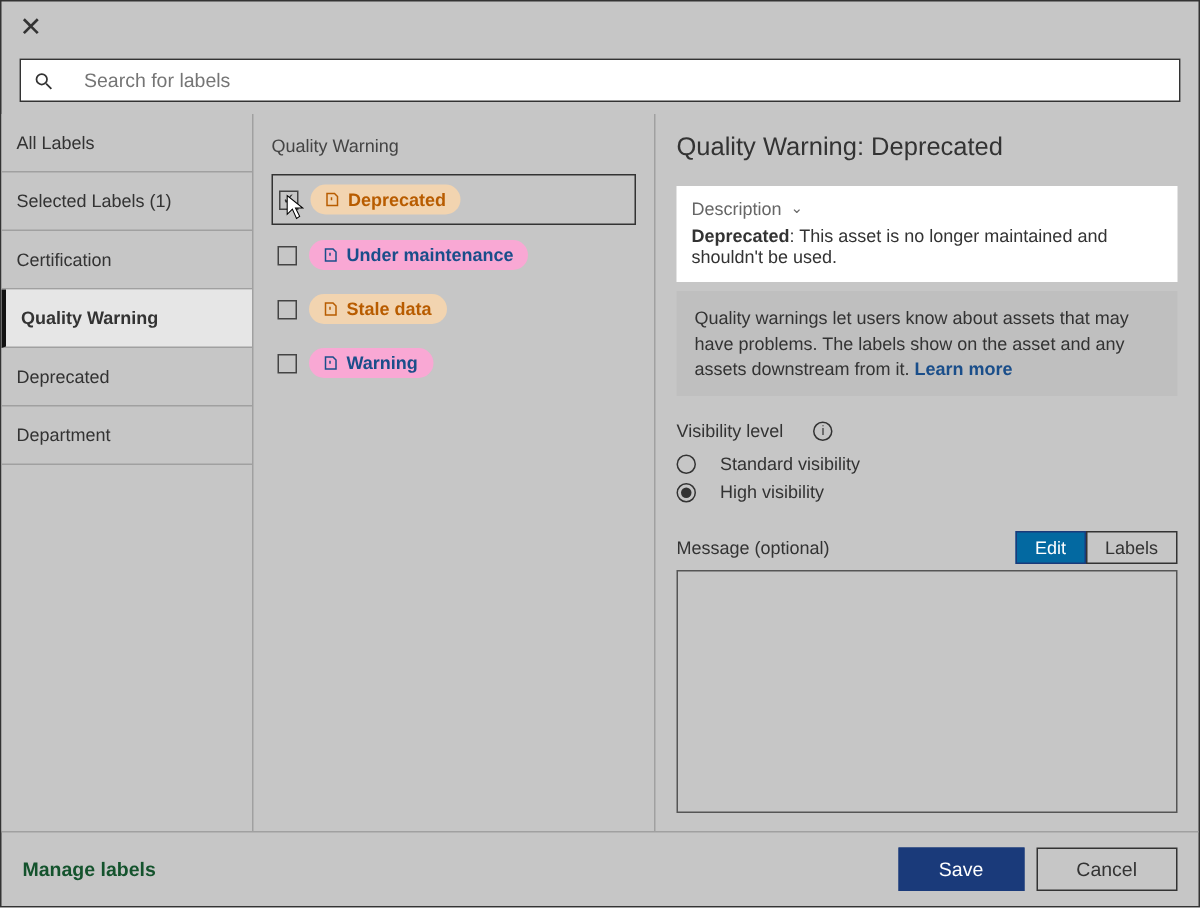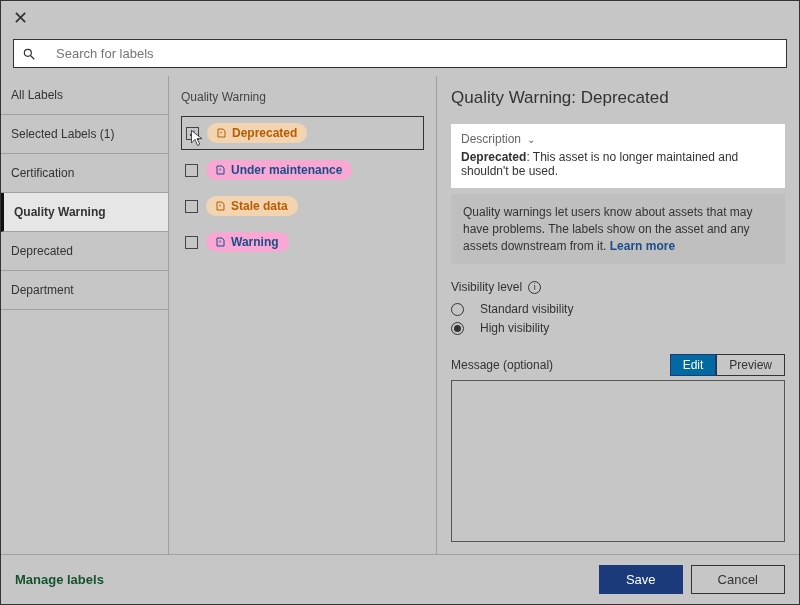--- a/index.html
+++ b/index.html
@@ -155,21 +155,21 @@
   .info-box {
     background:#bfbfbf;
     padding:10px 12px;
     font-size:12px;
     color:#333;
     line-height:1.4;
     margin-bottom:16px;
   }
   .info-box .learn { color:#1a4e8a; font-weight:600; cursor:pointer;}
   .vis-head {
-    display:flex; align-items:center; gap:6px;
+    display:flex; align-items:center; gap:20px;
     font-size:12px; margin-bottom:8px;
   }
   .info-icon {
     width:13px;height:13px;border:1px solid #333;border-radius:50%;
     display:inline-flex;align-items:center;justify-content:center;
     font-size:9px;
   }
   .radio-row { display:flex; align-items:center; gap:16px; font-size:12px; margin-bottom:5px;}
   .radio {
     width:13px;height:13px;border:1px solid #333;border-radius:50%;
@@ -329,21 +329,21 @@
       </div>
       <div class="radio-row">
         <span class="radio checked"></span>
         <span>High visibility</span>
       </div>
 
       <div class="msg-head">
         <span>Message (optional)</span>
         <div class="tabbtns">
           <span class="tabbtn primary">Edit</span>
-          <span class="tabbtn secondary">Preview</span>
+          <span class="tabbtn secondary">Labels</span>
         </div>
       </div>
       <textarea class="msg-area" style=""></textarea>
     </div>
   </div>
 
   <div class="footer">
     <span class="manage">Manage labels</span>
     <div class="footer-btns">
       <span class="btn save">Save</span>

